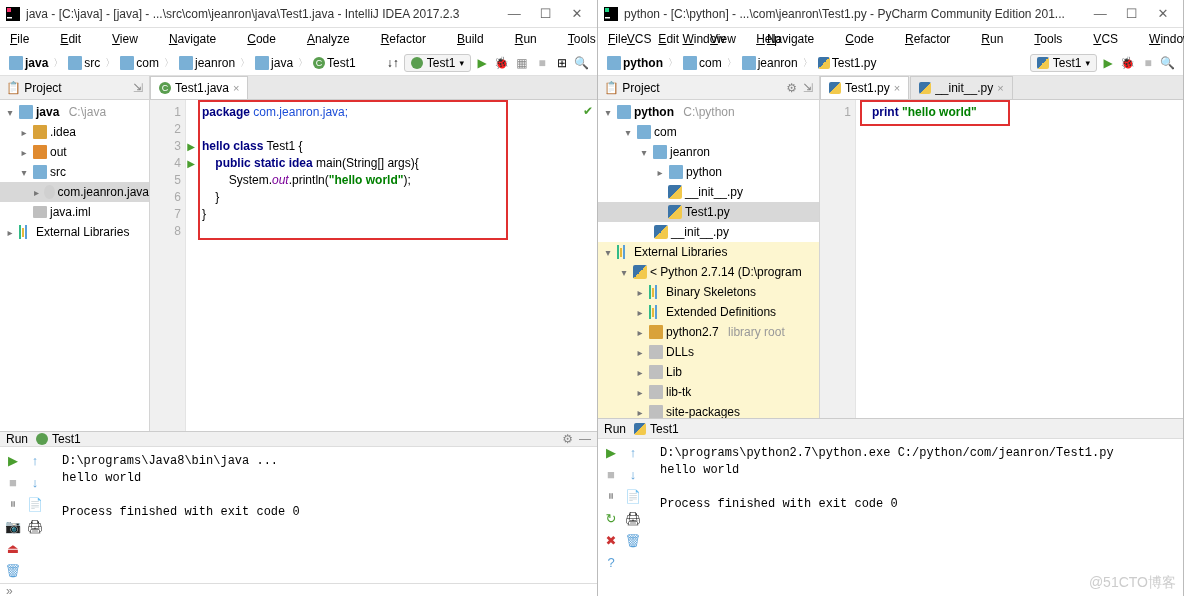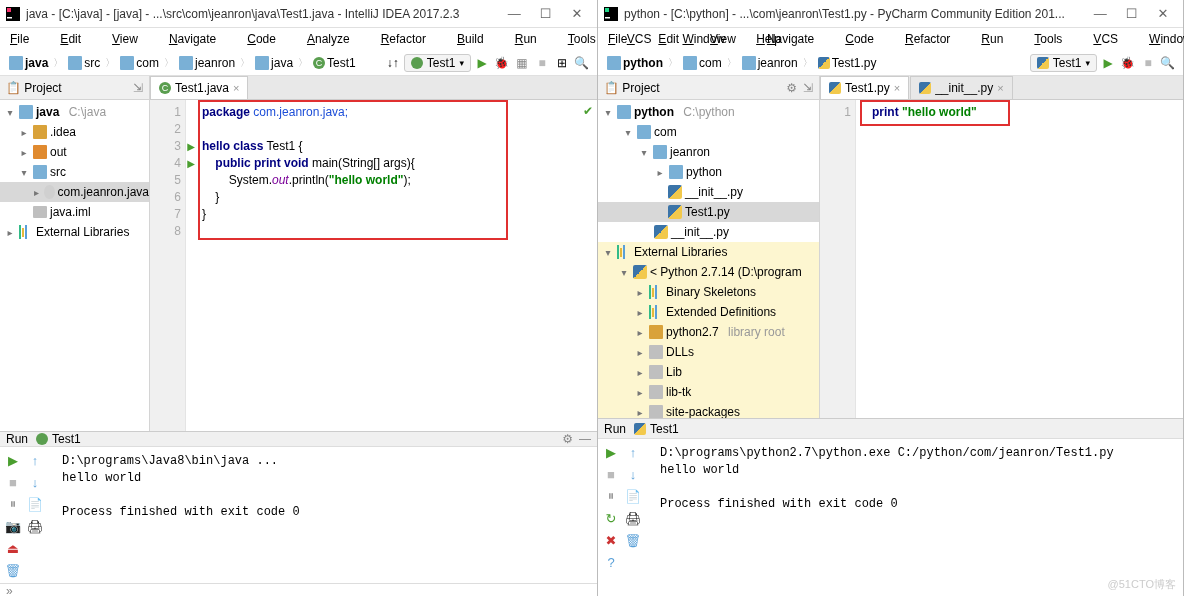--- a/index.html
+++ b/index.html
@@ -205,21 +205,21 @@
           <span class="gl">3<span class="run-g">▶</span></span>
           <span class="gl">4<span class="run-g">▶</span></span>
           <span class="gl">5</span>
             <span class="gl">6</span>
             <span class="gl">7</span>
             <span class="gl">8</span>
         </div>
         <div class="codebody"><span class="kw">package</span><span class="pkg"> com.jeanron.java;</span>
 
 <span class="kw">hello class</span><span> Test1 {</span>
-<span class="kw">    public print void</span><span> main(String[] args){</span>
+<span class="kw">    public static idea</span><span> main(String[] args){</span>
 <span>        System.</span><span class="fld">out</span><span>.println(</span><span class="str">"hello world"</span><span>);</span>
 <span>    }</span>
 <span>}</span></div>
         <div class="redbox" style="left:48px; top:0; width:310px; height:140px"></div>
         <span style="position:absolute;right:4px;top:4px;color:#4a9e2f;font-size:12px">✔</span>
       </div>
     </div>
   </div>
   <div class="runpane" style="height:165px">
     <div class="runhead">
@@ -452,15 +452,15 @@
           <span>📄</span>
           <span>🖨</span>
           <span style="color:#5aa0d8">🗑</span>
         </div>
       </div>
       <div class="runout">D:\programs\python2.7\python.exe C:/python/com/jeanron/Test1.py
 hello world
 
 Process finished with exit code 0</div>
     </div>
-    <div style="position:absolute;right:8px;bottom:4px;color:#ccc;font-size:11px">@51CTO博客</div>
+    <div style="position:absolute;right:8px;bottom:4px;color:#ccc;font-size:14px">@51CTO博客</div>
   </div>
 </div>
 
 </body></html>

